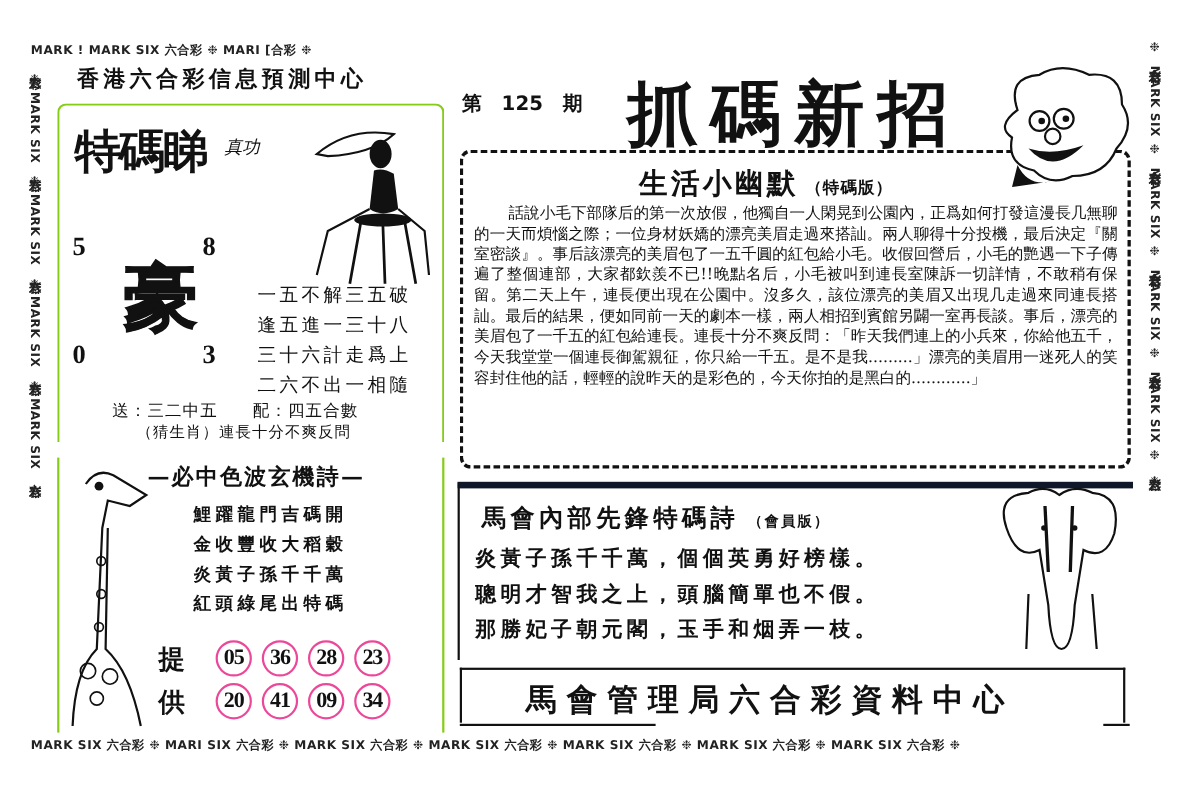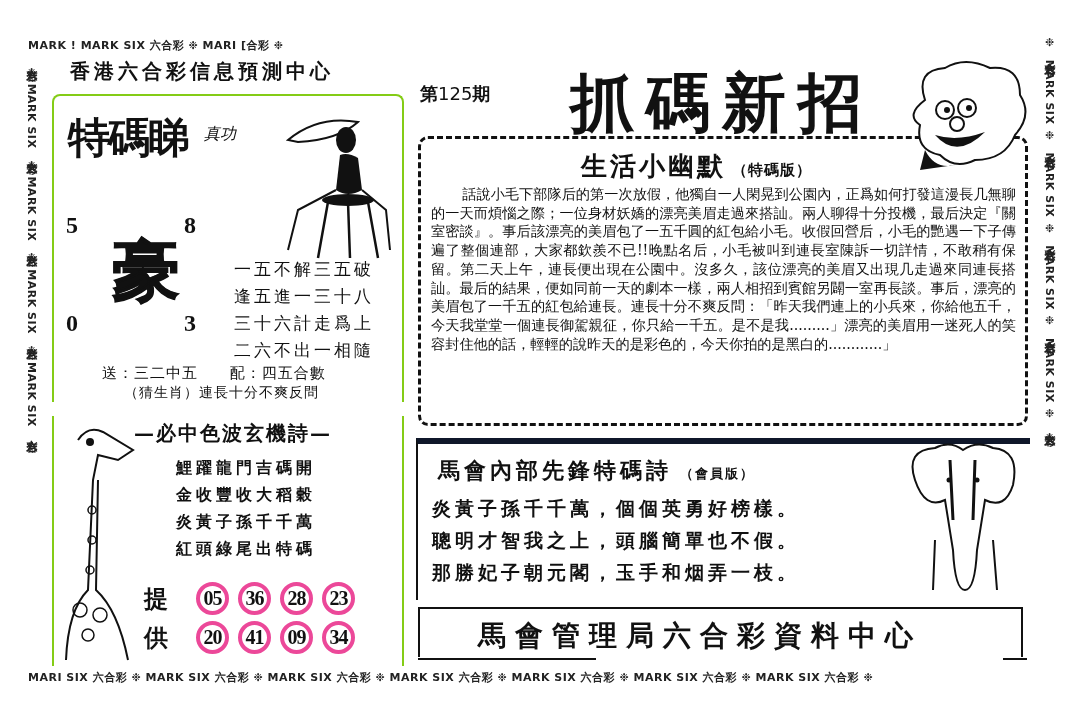--- a/index.html
+++ b/index.html
@@ -34,25 +34,25 @@
   .illus { position: absolute; }
   .woman { left: 278px; top: 110px; width: 120px; height: 150px; }
   .giraffe { left: 58px; top: 420px; width: 80px; height: 245px; }
   .clown { left: 895px; top: 60px; width: 140px; height: 110px; }
   .elephant { left: 905px; top: 440px; width: 115px; height: 155px; }
 
   .poem-title { position: absolute; left: 80px; top: 4px; font-size: 20px; font-weight: bold; letter-spacing: 2px; white-space: nowrap; }
   .poem-lines { position: absolute; left: 122px; top: 38px; font-size: 16px; line-height: 27px; letter-spacing: 4px; font-weight: bold; }
   .pick-row { position: absolute; left: 90px; display: flex; align-items: center; }
   .pick-label { font-size: 24px; font-weight: bold; width: 52px; }
-  .ball { width: 33px; height: 33px; border: 4px solid #ec4899; border-radius: 50%; display: flex; align-items: center; justify-content: center; font-size: 20px; font-weight: bold; font-family: "Liberation Serif", serif; margin-right: 9px; letter-spacing: -1px; text-align: right; }
+  .ball { width: 33px; height: 33px; border: 2px solid #ec4899; border-radius: 50%; display: flex; align-items: center; justify-content: center; font-size: 20px; font-weight: bold; font-family: "Liberation Serif", serif; margin-right: 9px; letter-spacing: -1px; text-align: right; }
 
   
   .issue { position: absolute; left: 420px; top: 82px; font-size: 18px; font-weight: bold; font-family: "DejaVu Sans", sans-serif; white-space: nowrap; }
-  .issue .n { font-weight: normal; margin: 0 0; }
+  .issue .n { font-weight: bold; margin: 0 18px; }
   .main-title { position: absolute; left: 570px; top: 60px; font-size: 64px; font-weight: bold; letter-spacing: 12px; font-family: "DejaVu Serif", serif; white-space: nowrap; }
 
   .box-humor { position: absolute; left: 418px; top: 136px; width: 610px; height: 290px; border: 3px dashed #111; border-radius: 10px; }
   .humor-title { position: absolute; left: 160px; top: 10px; font-size: 26px; font-weight: bold; letter-spacing: 3px; white-space: nowrap; }
   .humor-title small { font-size: 15px; letter-spacing: 1px; margin-left: 6px; font-weight: bold; }
   .humor-body { position: absolute; left: 10px; top: 46px; width: 585px; font-size: 14.2px; line-height: 18.7px; text-align: justify; font-family: "DejaVu Serif", serif; }
   .humor-body p { text-indent: 2.2em; }
 
   .box-horse { position: absolute; left: 416px; top: 438px; width: 614px; height: 162px; border-left: 2px solid #111; border-top: 6px solid #0f172a; }
   .horse-title { position: absolute; left: 20px; top: 12px; font-size: 22px; font-weight: bold; letter-spacing: 4px; white-space: nowrap; }
@@ -61,21 +61,21 @@
 
   .box-bureau { position: absolute; left: 418px; top: 607px; width: 605px; height: 50px; border: 2px solid #111; border-bottom: none; }
   .bureau-line-l { position: absolute; left: 418px; top: 658px; width: 178px; height: 2px; background: #111; }
   .bureau-line-r { position: absolute; left: 1003px; top: 658px; width: 24px; height: 2px; background: #111; }
   .bureau-text { position: absolute; left: 58px; top: 8px; font-size: 28px; font-weight: bold; letter-spacing: 9px; white-space: nowrap; }
 </style>
 </head>
 <body>
 
 <div class="border-h border-top">MARK !                                         MARK SIX 六合彩 ❉ MARI                                            [合彩 ❉</div>
-<div class="border-h border-bottom">MARI SIX 六合彩 ❉ MARK SIX 六合彩 ❉ MARK SIX 六合彩 ❉ MARK SIX 六合彩 ❉ MARK SIX 六合彩 ❉ MARK SIX 六合彩 ❉ MARK SIX 六合彩 ❉</div>
+<div class="border-h border-bottom">MARK SIX 六合彩 ❉ MARI SIX 六合彩 ❉ MARK SIX 六合彩 ❉ MARK SIX 六合彩 ❉ MARK SIX 六合彩 ❉ MARK SIX 六合彩 ❉ MARK SIX 六合彩 ❉</div>
 <div class="border-v border-left">六合彩 ❉ MARK SIX 六合彩 ❉ MARK SIX 六合彩 ❉ MARK SIX 六合彩 ❉ MARK SIX 六合彩</div>
 <div class="border-v border-right">❉ 六合彩 MARK SIX ❉ 六合彩 MARK SIX ❉ 六合彩 MARK SIX ❉ 六合彩 MARK SIX ❉ 六合彩 ❉</div>
 
 <div class="center-title">香港六合彩信息預測中心</div>
 
 <div class="box box-tema">
   <div class="tema-title">特碼睇</div>
   <div class="tema-sub">真功</div>
   <div class="num" style="left:12px;top:116px;">5</div>
   <div class="num" style="left:130px;top:116px;">8</div>

